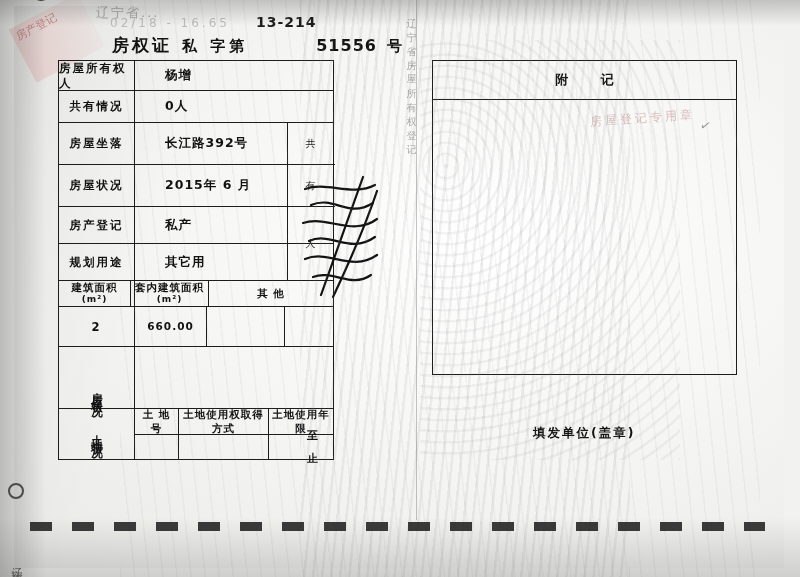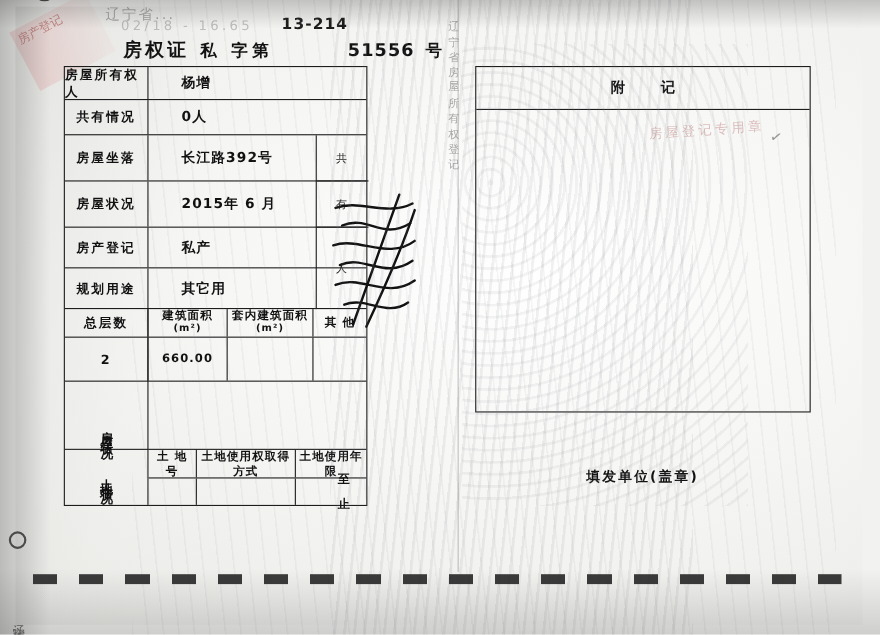--- a/index.html
+++ b/index.html
@@ -423,21 +423,20 @@
         <path d="M6 52 C30 44, 56 66, 80 48"></path>
         <path d="M12 70 C34 60, 52 84, 78 66"></path>
         <path d="M8 88 C32 78, 54 102, 80 84"></path>
         <path d="M16 106 C36 98, 54 118, 74 104"></path>
         <path d="M66 6 C54 40, 40 78, 24 124"></path>
         <path d="M80 20 C68 56, 52 92, 36 126"></path>
       </g>
     </svg>
 
     <div class="trow" style="top:220px;height:26px;border-bottom:1.4px solid #1c1c1c;">
-      <div class="tlabel" style="border-right:1.4px solid #1c1c1c;">总层数</div>
       <div class="area-cell" style="flex:0 0 72px;">
         <span>建筑面积</span>
         <span class="unit">(m²)</span>
       </div>
       <div class="area-cell" style="flex:0 0 78px;">
         <span>套内建筑面积</span>
         <span class="unit">(m²)</span>
       </div>
       <div class="area-cell last" style="flex:1;">其 他</div>
     </div>

